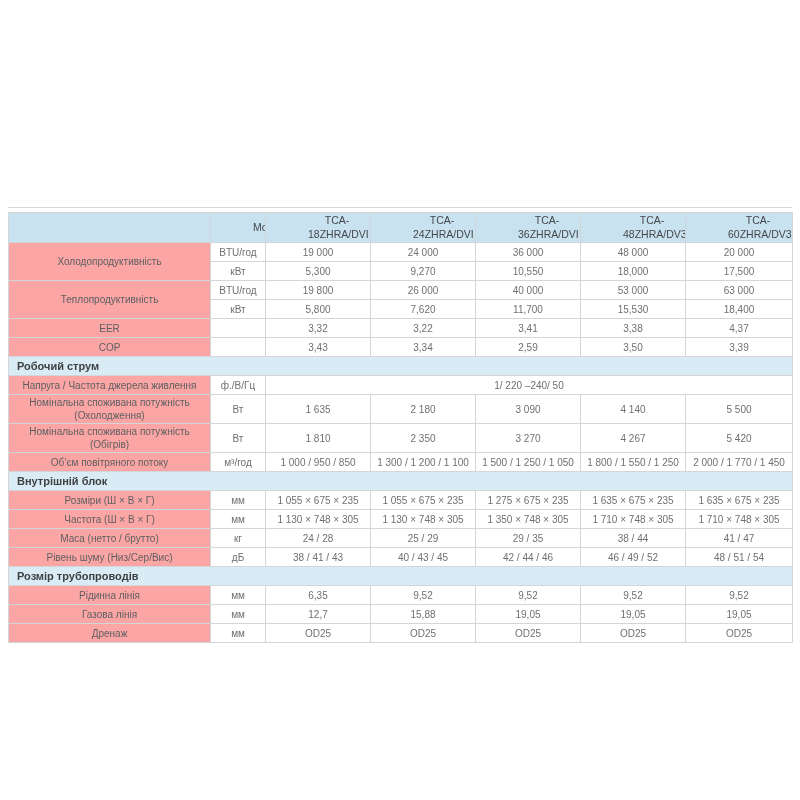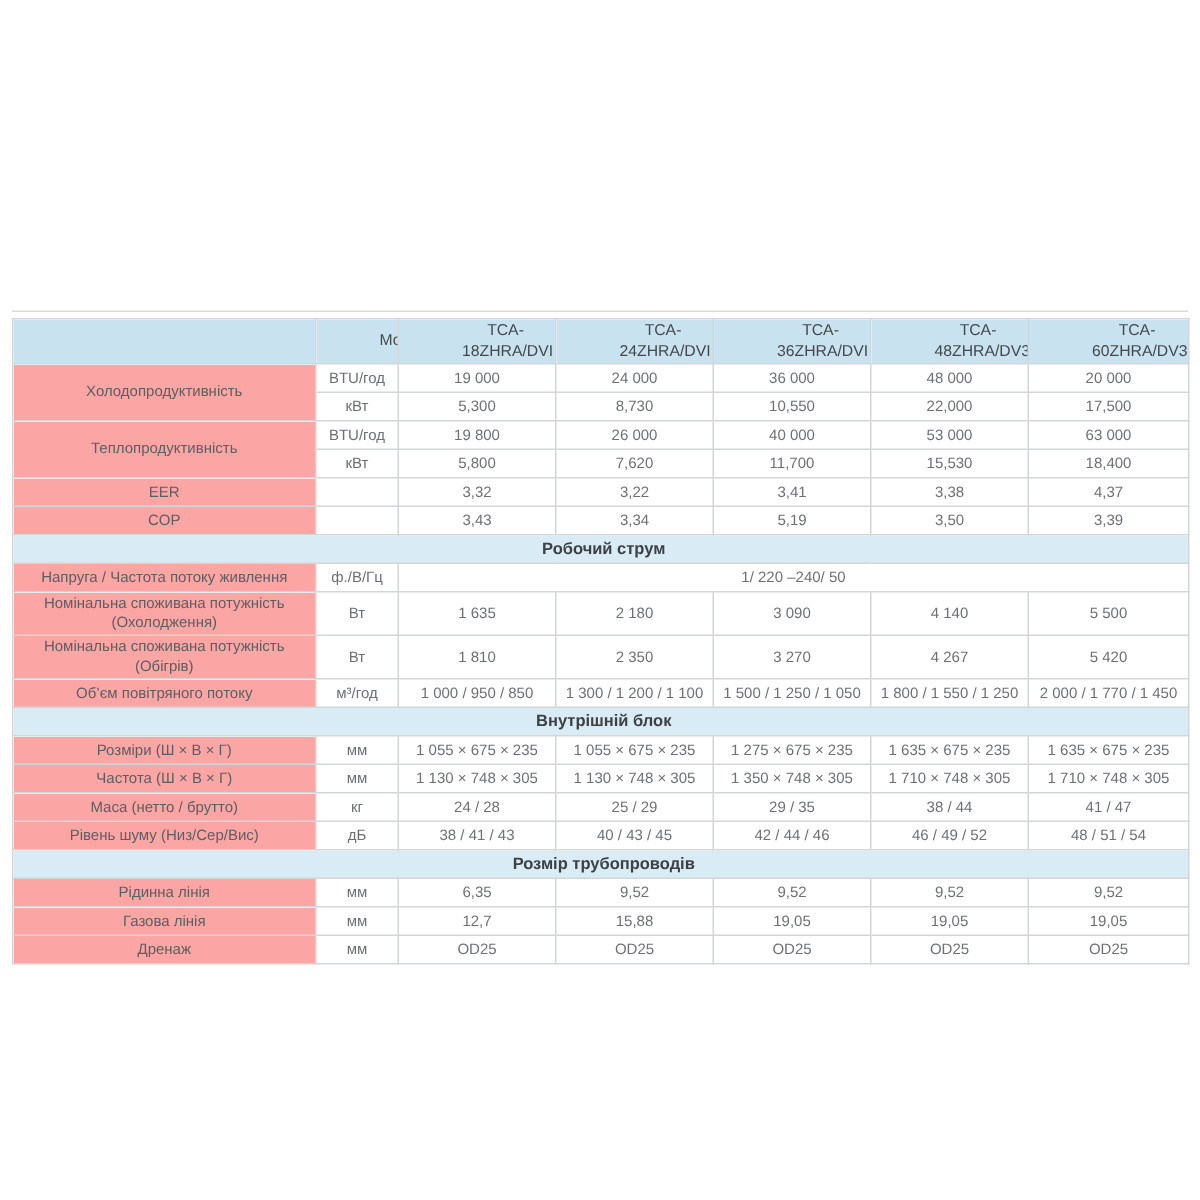--- a/index.html
+++ b/index.html
@@ -51,21 +51,21 @@
     padding-left: 42px;
   }
   td.lbl {
     background: #fca5a5;
     text-align: left;
     padding-left: 8px;
     color: #5c5f61;
   }
   tr.section td {
     background: #d9ecf5;
-    text-align: center;
+    text-align: left;
     padding-left: 8px;
     font-weight: bold;
     color: #3e4144;
     font-size: 11px;
     height: 16px;
   }
   tr.tall td { height: 24px; }
   td.unit { color: #6d7073; margin-left: 12px; }
   td.val  { color: #6d7073; }
 </style>
@@ -99,23 +99,23 @@
           <td class="unit">BTU/год</td>
           <td class="val">19 000</td>
           <td class="val">24 000</td>
           <td class="val">36 000</td>
           <td class="val">48 000</td>
           <td class="val">20 000</td>
         </tr>
         <tr>
           <td class="unit">кВт</td>
           <td class="val">5,300</td>
-          <td class="val">8,730</td>
+          <td class="val">9,270</td>
           <td class="val">10,550</td>
-          <td class="val">22,000</td>
+          <td class="val">18,000</td>
           <td class="val">17,500</td>
         </tr>
         <tr>
           <td class="lbl" rowspan="2">Теплопродуктивність</td>
           <td class="unit">BTU/год</td>
           <td class="val">19 800</td>
           <td class="val">26 000</td>
           <td class="val">40 000</td>
           <td class="val">53 000</td>
           <td class="val">63 000</td>
@@ -135,29 +135,29 @@
           <td class="val">3,22</td>
           <td class="val">3,41</td>
           <td class="val">3,38</td>
           <td class="val">4,37</td>
         </tr>
         <tr>
           <td class="lbl" rowspan="1">COP</td>
           <td class="unit"></td>
           <td class="val">3,43</td>
           <td class="val">3,34</td>
-          <td class="val">5,19</td>
+          <td class="val">2,59</td>
           <td class="val">3,50</td>
           <td class="val">3,39</td>
         </tr>
         <tr class="section">
           <td colspan="7">Робочий струм</td>
         </tr>
         <tr>
-          <td class="lbl" rowspan="1">Напруга / Частота потоку живлення</td>
+          <td class="lbl" rowspan="1">Напруга / Частота джерела живлення</td>
           <td class="unit">ф./В/Гц</td>
           <td class="val" colspan="5">1/ 220 –240/ 50</td>
         </tr>
         <tr class="tall">
           <td class="lbl" rowspan="1">Номінальна споживана  потужність (Охолодження)</td>
           <td class="unit">Вт</td>
           <td class="val">1 635</td>
           <td class="val">2 180</td>
           <td class="val">3 090</td>
           <td class="val">4 140</td>

